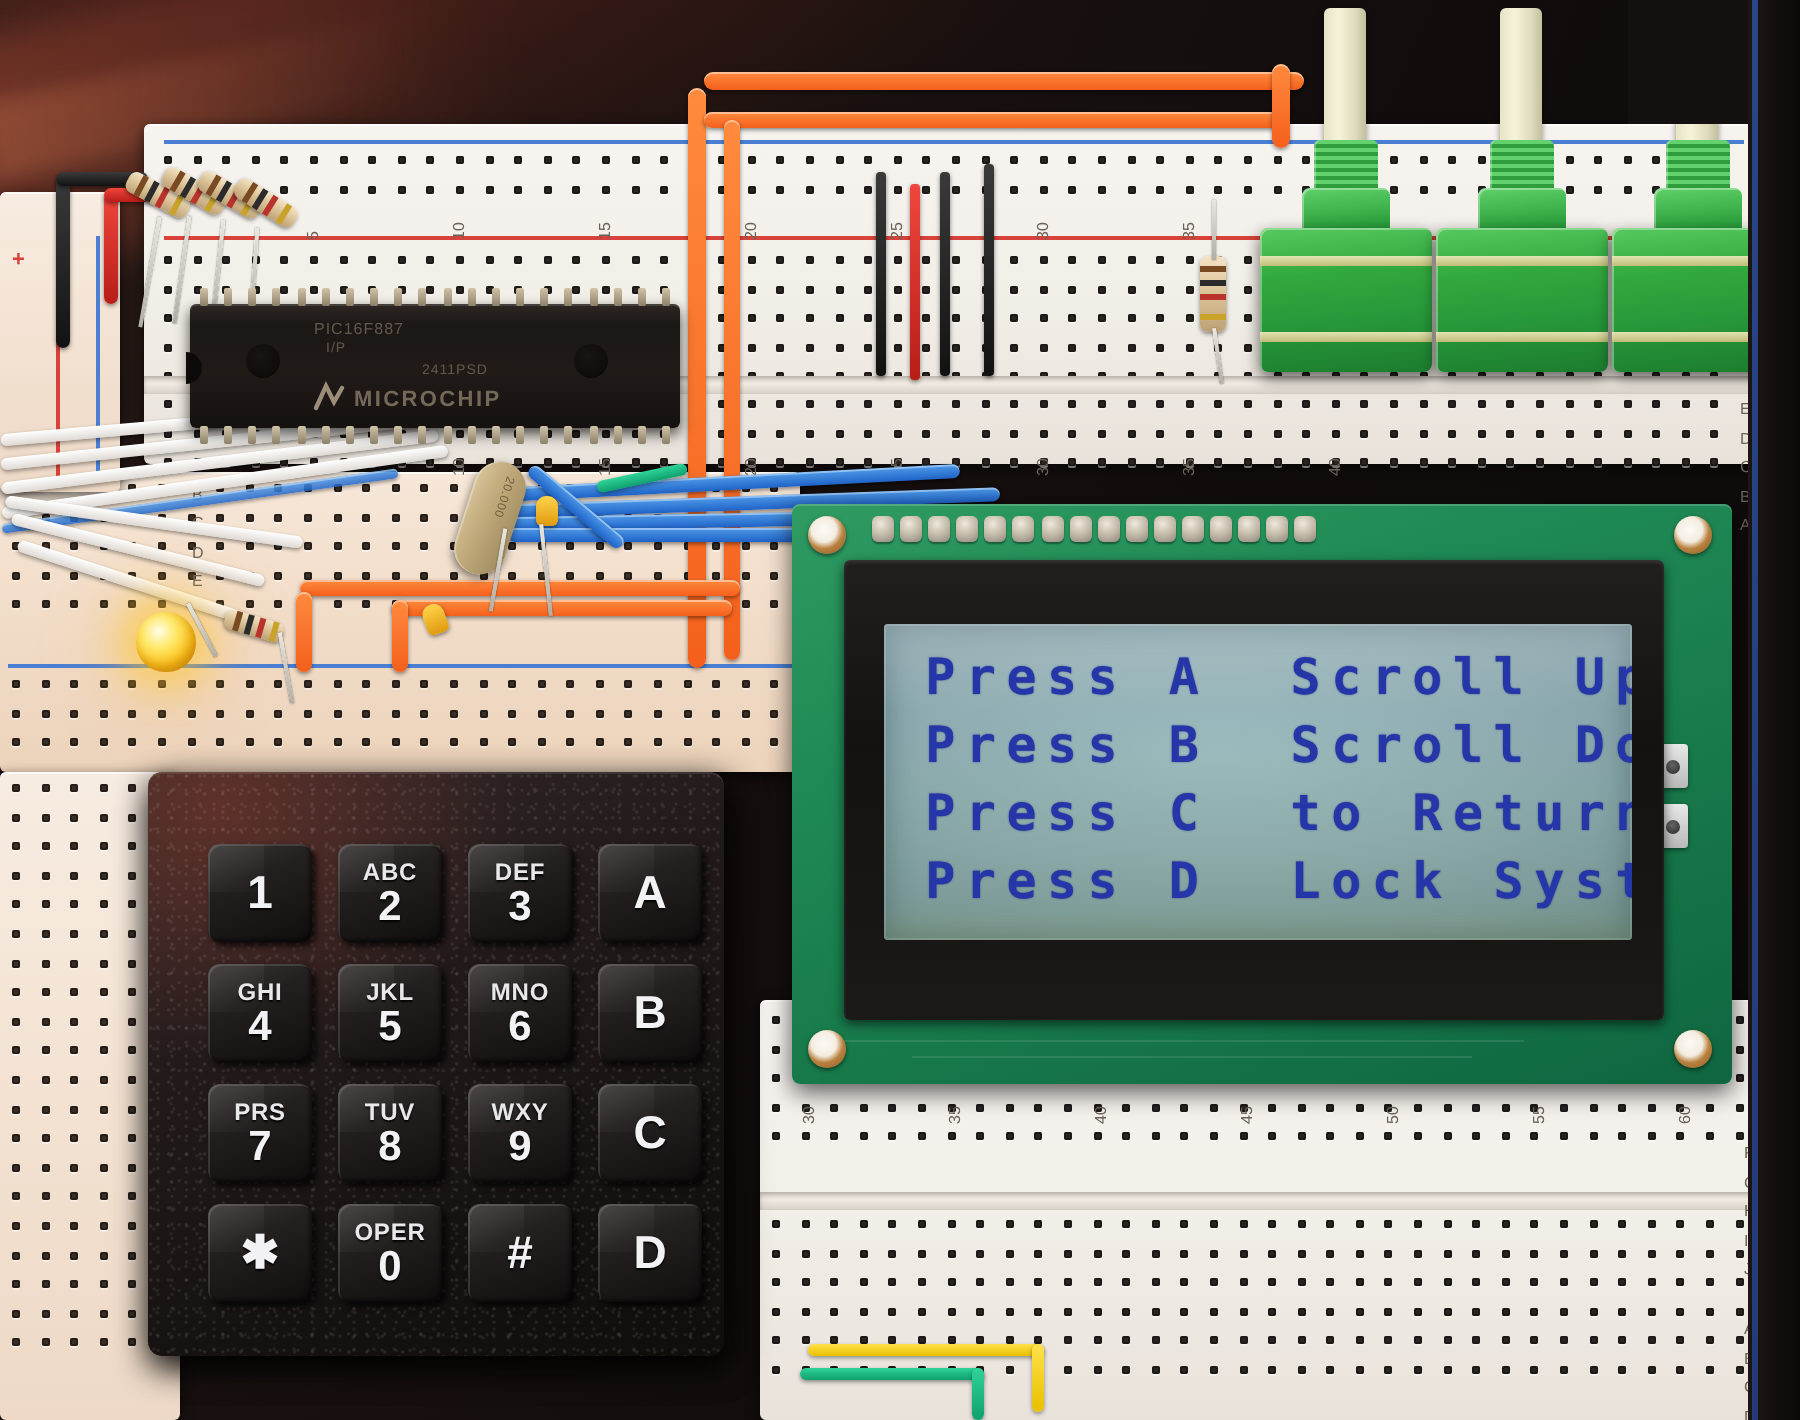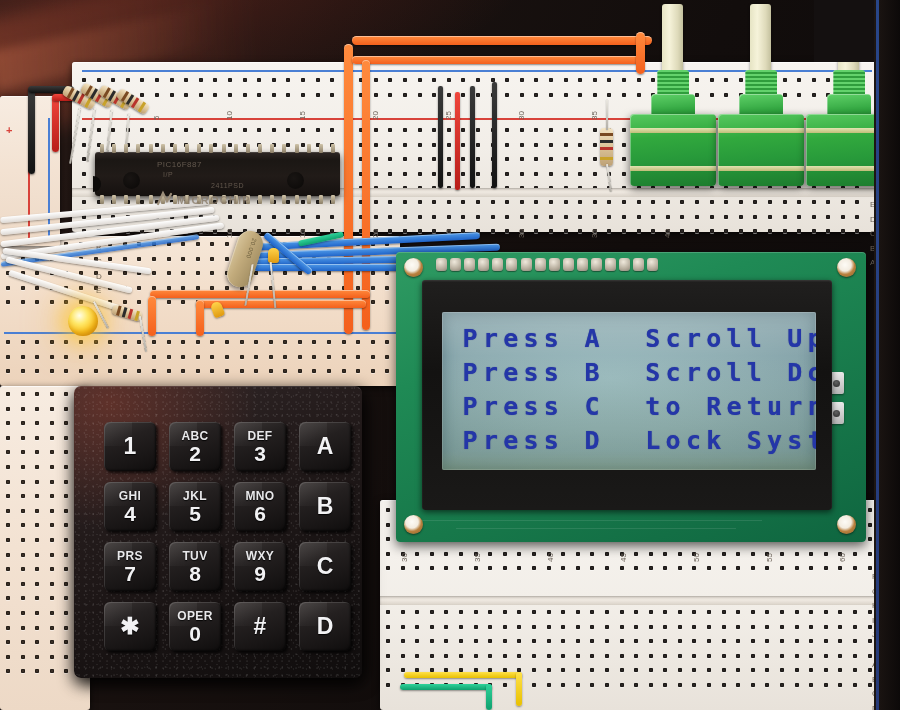--- a/index.html
+++ b/index.html
@@ -1625,21 +1625,21 @@
 
   <div class="resistor" style="left:600px;top:128px;width:13px;height:38px;">
     <div class="rb" style="left:0;right:0;top:5px;height:3px;width:13px;background:#7a4a22;"></div>
     <div class="rb" style="left:0;right:0;top:12px;height:3px;width:13px;background:#2b2b2b;"></div>
     <div class="rb" style="left:0;right:0;top:19px;height:3px;width:13px;background:#b8342c;"></div>
     <div class="rb" style="left:0;right:0;top:29px;height:3px;width:13px;background:#c8a22a;"></div>
   </div>
   <div class="lead" style="left:606px;top:100px;width:2px;height:30px;"></div>
   <div class="lead" style="left:608px;top:164px;width:2px;height:28px;transform:rotate(-8deg);"></div>
 
-  <div class="chip" style="left:95px;top:152px;width:245px;height:44px;">
+  <div class="chip" style="left:95px;top:152px;width:245px;height:62px;">
     <div class="chip-pins" style="left:5px;top:-8px;width:235px;" id="pins-top">
         <b></b>
         <b></b>
         <b></b>
         <b></b>
         <b></b>
         <b></b>
         <b></b>
         <b></b>
         <b></b>

